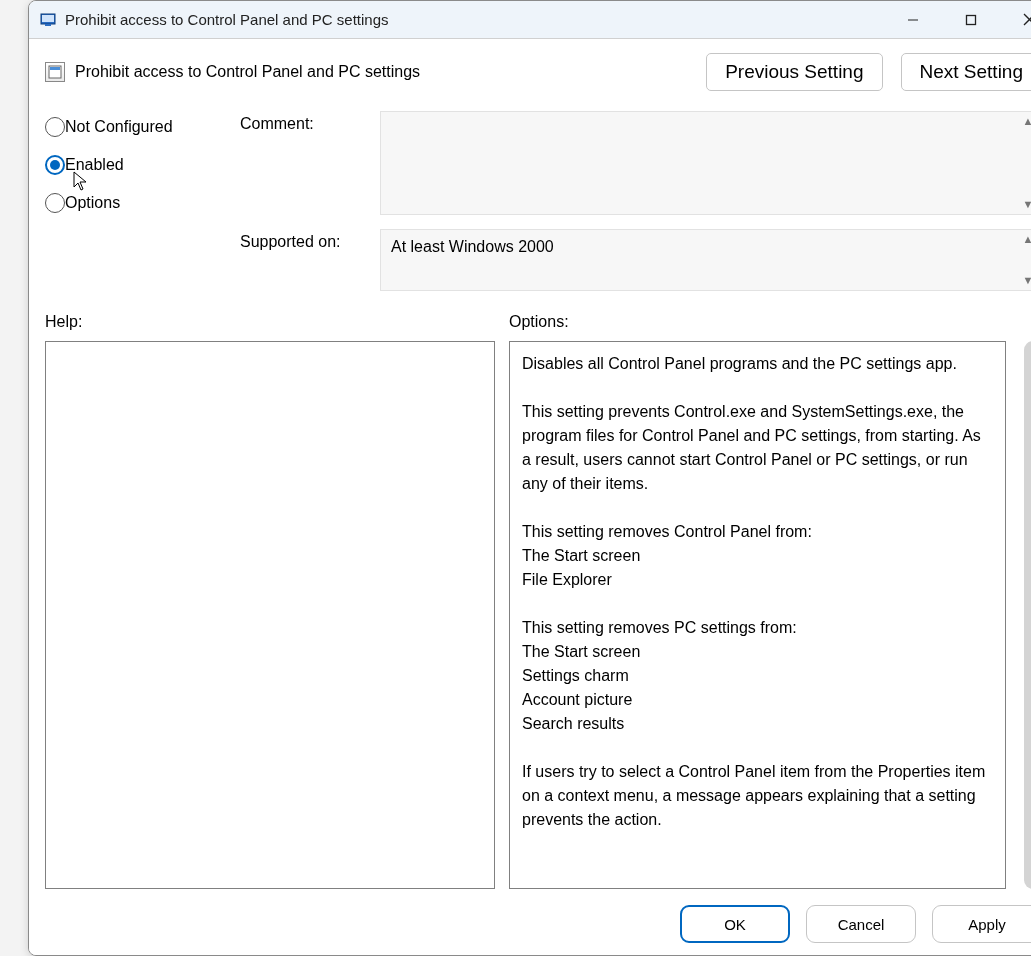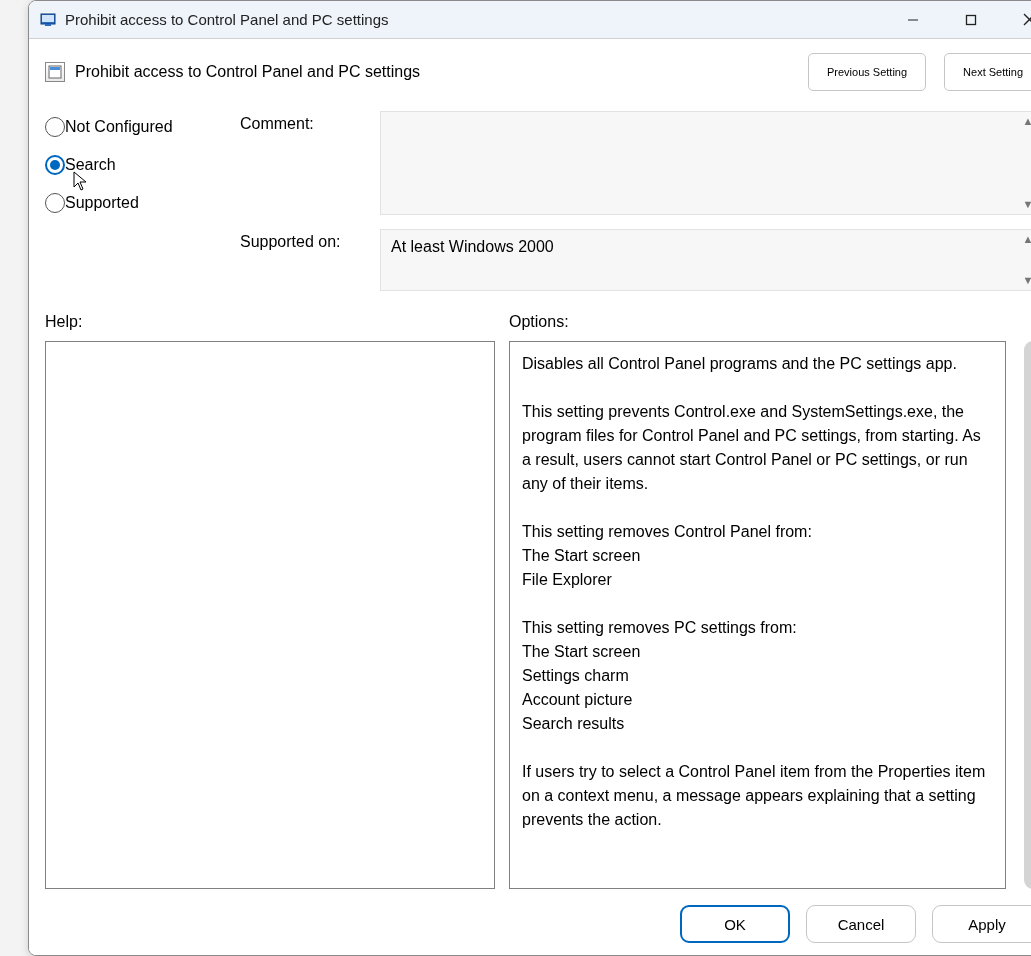--- a/index.html
+++ b/index.html
@@ -98,21 +98,21 @@
   .policy-header .nav {
     display: flex;
     gap: 18px;
   }
   .policy-header .nav button {
     height: 38px;
     padding: 0 18px;
     background: #fff;
     border: 1px solid #c5c5c5;
     border-radius: 5px;
-    font-size: 11px;
+    font-size: 19px;
     font-family: inherit;
     cursor: pointer;
   }
 
   
   .config-grid {
     display: grid;
     grid-template-columns: 185px 130px 1fr;
     column-gap: 10px;
     row-gap: 14px;
@@ -314,25 +314,25 @@
 
       <div class="radios">
         <label class="radio-row">
           <span class="radio-outer"></span>
           <span>Not Configured</span>
         </label>
         <label class="radio-row selected">
           <span class="radio-outer">
               <span class="radio-inner"></span>
             </span>
-          <span>Search</span>
+          <span>Enabled</span>
         </label>
         <label class="radio-row">
           <span class="radio-outer"></span>
-          <span>Supported</span>
+          <span>Options</span>
         </label>
         <span class="cursor">
           <svg width="16" height="22" viewBox="0 0 16 22">
             <path d="M1 1 L1 16 L5 12 L8 19 L10 18 L7 11 L13 11 Z" fill="#fff" stroke="#000" stroke-width="1"></path>
           </svg>
         </span>
       </div>
 
       <div class="lbl" style="grid-column:2;grid-row:1">Comment:</div>
       <div class="field-box comment-box" style="grid-column:3;grid-row:1">

